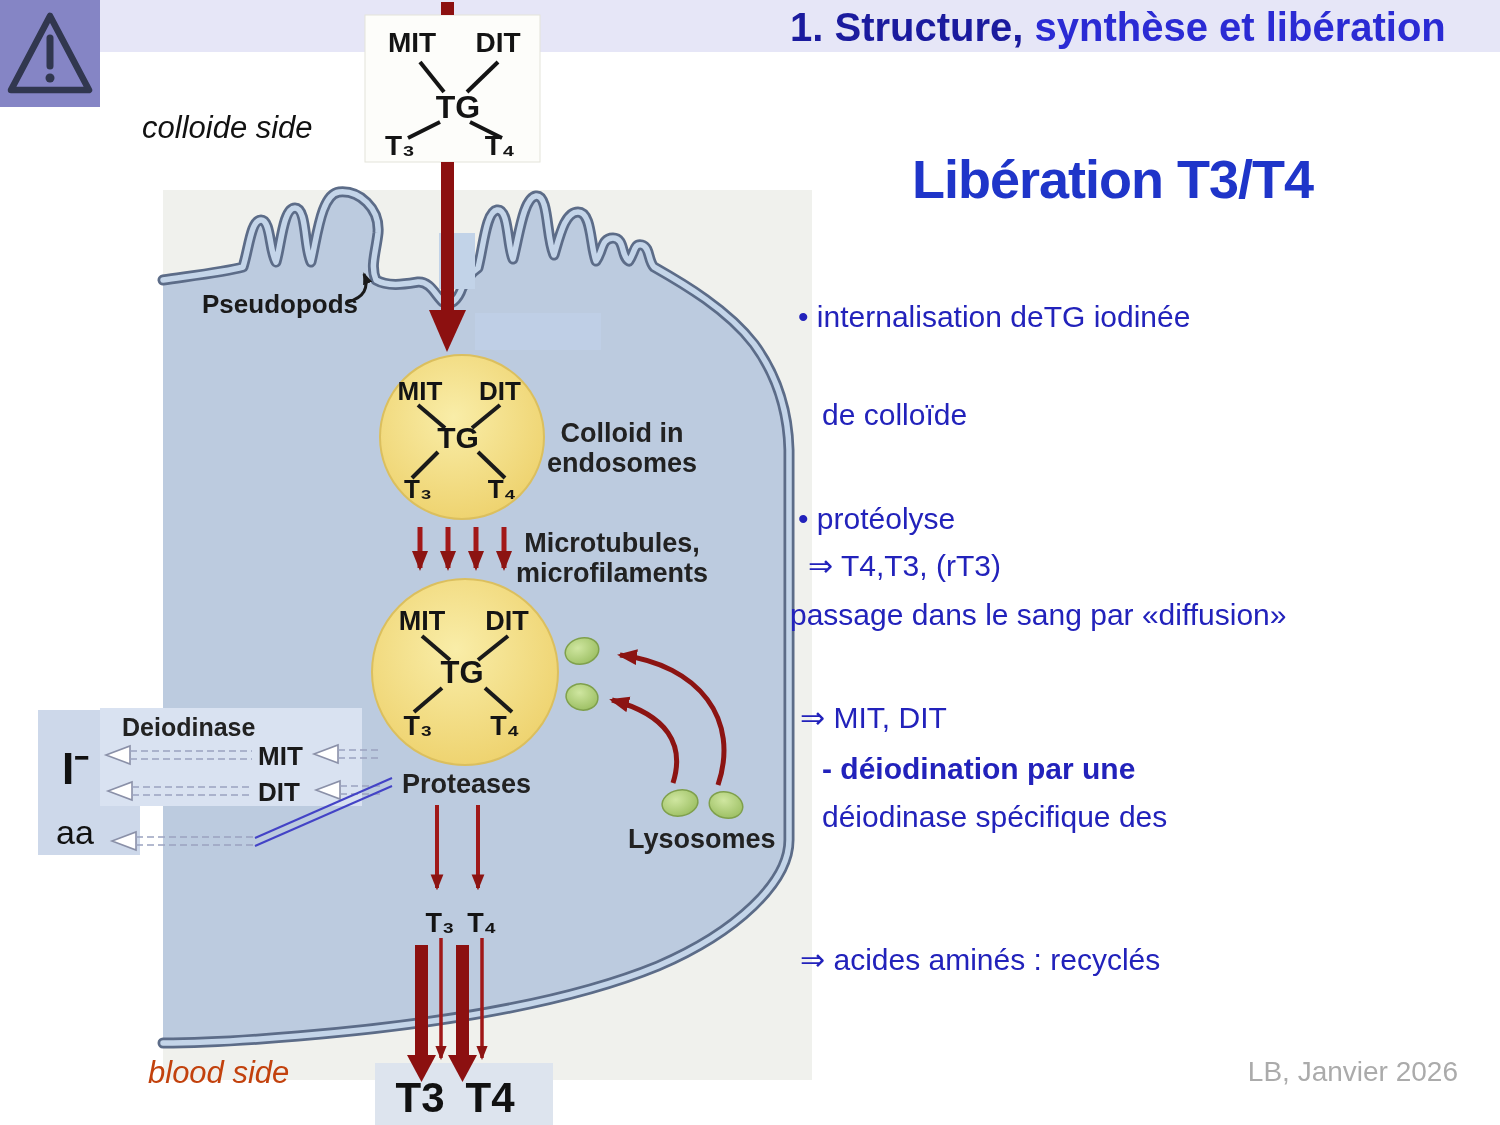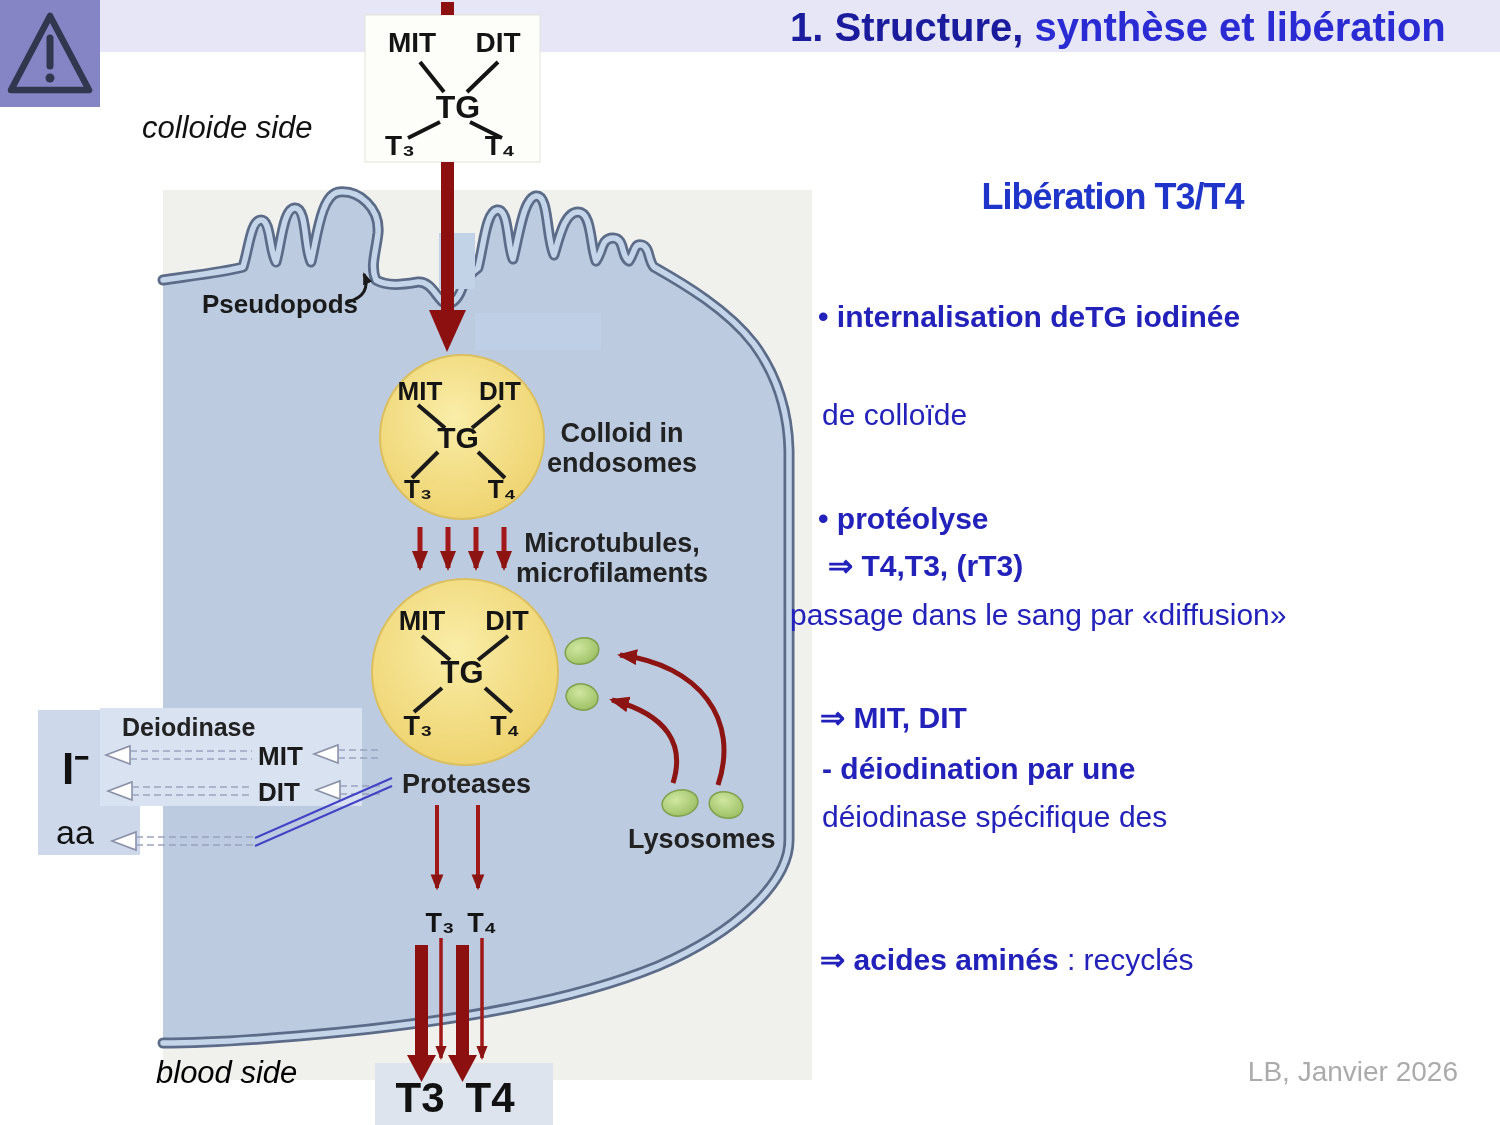--- a/index.html
+++ b/index.html
@@ -4,25 +4,25 @@
 <style>
   html,body{margin:0;padding:0;background:#ffffff;}
   .slide{position:relative;width:1500px;height:1125px;background:#ffffff;overflow:hidden;
          font-family:"Liberation Sans", sans-serif;}
   .band{position:absolute;left:100px;top:0;width:1400px;height:52px;background:#e6e6f7;}
   .warn{position:absolute;left:0;top:0;width:100px;height:107px;background:#8585c5;}
   .header-text{position:absolute;left:790px;top:5px;width:710px;text-align:left;
                font-size:40px;font-weight:700;white-space:nowrap;}
   .hdr1{color:#1b1b9e;} .hdr2{color:#2b2bd4;}
   .colloide{position:absolute;left:142px;top:74px;font-size:31px;font-style:italic;color:#111;margin-top:36px;}
-  .bloodside{position:absolute;left:156px;top:1055px;font-size:31px;font-style:italic;color:#000000;}
+  .bloodside{position:absolute;left:148px;top:1055px;font-size:31px;font-style:italic;color:#c2410c;}
   .title{position:absolute;left:840px;top:148px;width:545px;text-align:center;
-         font-size:36px;font-weight:700;color:#1f35c9;letter-spacing:-1px;white-space:nowrap;margin-top:28px;}
+         font-size:54px;font-weight:700;color:#1f35c9;letter-spacing:-1px;white-space:nowrap;}
   .bl{position:absolute;color:#2222bb;font-size:30px;white-space:nowrap;}
-  .bold{font-weight:700;margin-left:20px;}
+  .bold{font-weight:400;}
   .credit{position:absolute;right:42px;top:1056px;font-size:28px;color:#ababab;}
   svg{position:absolute;left:0;top:0;}
   svg text{font-family:"Liberation Sans", sans-serif;}
 </style>
 </head>
 <body>
 
 <div class="slide">
 
   <div class="band"></div>

